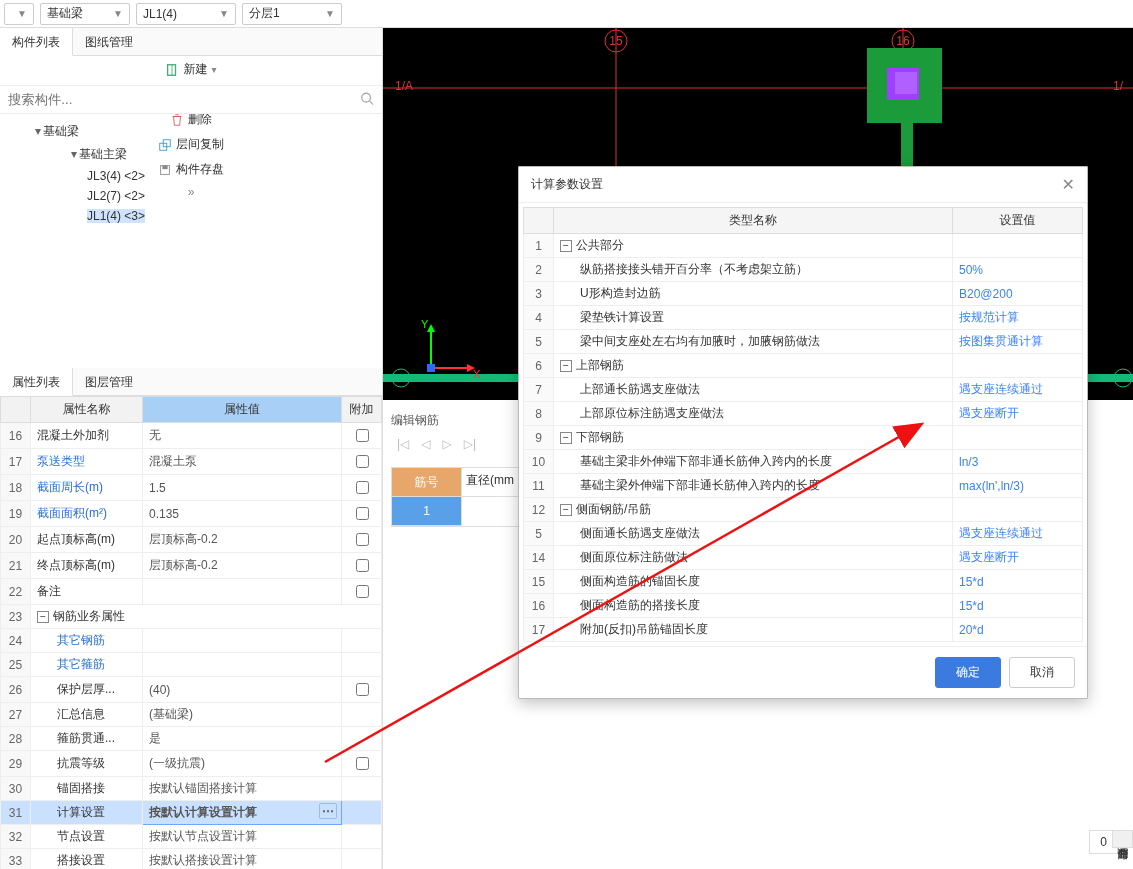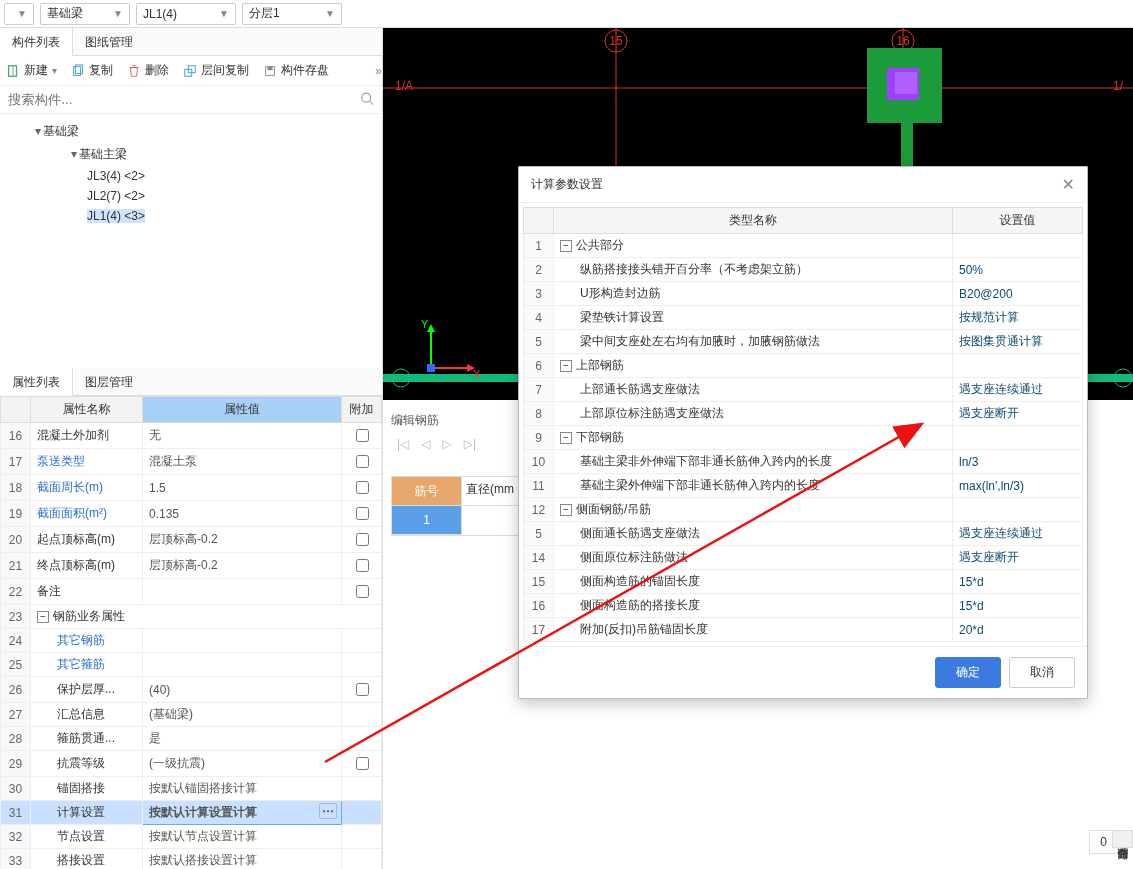--- a/index.html
+++ b/index.html
@@ -14,21 +14,21 @@
 .main { display: flex; height: calc(100% - 28px); }
 .left { width: 383px; background: #fff; border-right: 1px solid #ddd; display: flex; flex-direction: column; }
 .right { flex: 1; background: #fff; position: relative; }
 
 
 .panel-tabs { display: flex; border-bottom: 1px solid #ddd; background: #fafafa; height: 28px; }
 .panel-tab { padding: 0 12px; line-height: 28px; cursor: pointer; border-right: 1px solid transparent; }
 .panel-tab.active { background: #fff; border-right: 1px solid #ddd; border-bottom: 1px solid #fff; margin-bottom: -1px; font-weight: 500; }
 .panel-tab.active:first-child { border-left: none; }
 
-.toolbar { display: flex; align-items: center; gap: 2px; background: #fff; border-bottom: 1px solid #eee; padding: 2px 0; height: 30px; }
+.toolbar { display: flex; align-items: center; gap: 2px; background: #fff; border-bottom: 1px solid #eee; padding: 2px 0; height: 30px; flex-direction: column; }
 .toolbtn { display: flex; align-items: center; gap: 4px; padding: 3px 6px; cursor: pointer; border-radius: 2px; }
 .ico { width: 14px; height: 14px; display: inline-block; }
 
 .search { position: relative; border-bottom: 1px solid #eee; }
 .search input { width: 100%; border: 0; outline: 0; padding: 6px 28px 6px 8px; }
 .search .sicon { position: absolute; right: 8px; top: 50%; transform: translateY(-50%); color: #aaa; }
 
 .tree { padding: 6px 5px; flex: 1; overflow: auto; }
 .tree-item { padding: 3px 4px 3px 10px; cursor: pointer; white-space: nowrap; }
 .tree-item.d1 { padding-left: 28px; }
@@ -51,41 +51,41 @@
 .prop-table td.ck { width:36px; text-align:center; }
 .prop-table td.ck input { }
 .prop-table tr.selected td { background:#c9e0ff !important; }
 .prop-table tr.selected td.val { background:#fff; border:1px solid #6ca6ff; position:relative;font-weight:bold; }
 .ellips { position:absolute; right:4px; top:2px; border:1px solid #9bbbe8; border-radius:2px; padding:0 2px; cursor:pointer; }
 
 
 .viewport { background: #000; position: relative; height: 372px; }
 .viewport svg { width:100%; height:100%; }
 
-.mini-grid { display:flex; height:60px; border:1px solid #ddd; margin-top:21px; }
+.mini-grid { display:flex; height:60px; border:1px solid #ddd; margin-top:12px; }
 .mini-grid .hdr { background:#f3f3f3; border-right:1px solid #ddd; display:flex; flex-direction:column; width:70px; }
 .mini-grid .hdr div { flex:1; display:flex; align-items:center; justify-content:center; border-bottom:1px solid #ddd; }
 .mini-grid .body { flex:1; }
 .nav-icons { display:flex; gap:12px; padding:4px 6px; color:#bbb; }
 .nav-icons span{ cursor:pointer; }
 
 .right-content { padding:8px; position:relative; height:100%; }
 .right-side-tab { position:absolute; right:0; top:430px; writing-mode:vertical-rl; background:#f0f0f0; border:1px solid #ddd; padding:8px 2px; font-size:11px; cursor:pointer; }
 .right-zero { position:absolute; right:15px; top:430px; font-size:12px; border:1px solid #ddd; padding:4px 10px; background:#fff; }
 
 
 .modal { position:absolute; left:518px; top:166px; width:570px; background:#fff; border:1px solid #bbb; box-shadow:0 4px 16px rgba(0,0,0,.25); border-radius:1px; z-index:50; }
 .modal-head { display:flex; justify-content:space-between; align-items:center; padding:8px 12px; border-bottom:1px solid #eee; }
 .modal-head .cls { cursor:pointer; color:#888; font-size:16px; }
 .modal-body { padding:4px; }
 .param-table { width:100%; border-collapse:collapse; }
 .param-table th { background:#f5f5f5; border:1px solid #ddd; padding:4px 6px; font-weight:normal; text-align:center; }
 .param-table td { border:1px solid #eee; padding:3px 6px; height:20px; }
 .param-table td.idx { width:28px; text-align:center; color:#666; background:#fafafa;}
-.param-table td.val { width:120px; color:#0c4a6e;margin-top:8px; }
+.param-table td.val { width:120px; color:#3b82f6;margin-top:8px; }
 .param-table td.nm { color:#333; }
 .expander { display:inline-block; width:12px; height:12px; border:1px solid #888; text-align:center; line-height:10px; font-size:10px; margin-right:4px; cursor:pointer; }
 .indent { display:inline-block; width:20px; }
 .modal-foot { display:flex; justify-content:flex-end; gap:8px; padding:10px 12px; border-top:1px solid #eee; }
 .btn { border:1px solid #ccc; padding:6px 20px; border-radius:3px; cursor:pointer; background:#fff; }
 .btn.primary { background:#3b7be0; color:#fff; border-color:#3b7be0; }
 
 
 .arrow-svg { position:absolute; left:0; top:0; width:1133px; height:869px; pointer-events:none; z-index:60; }
 </style>

